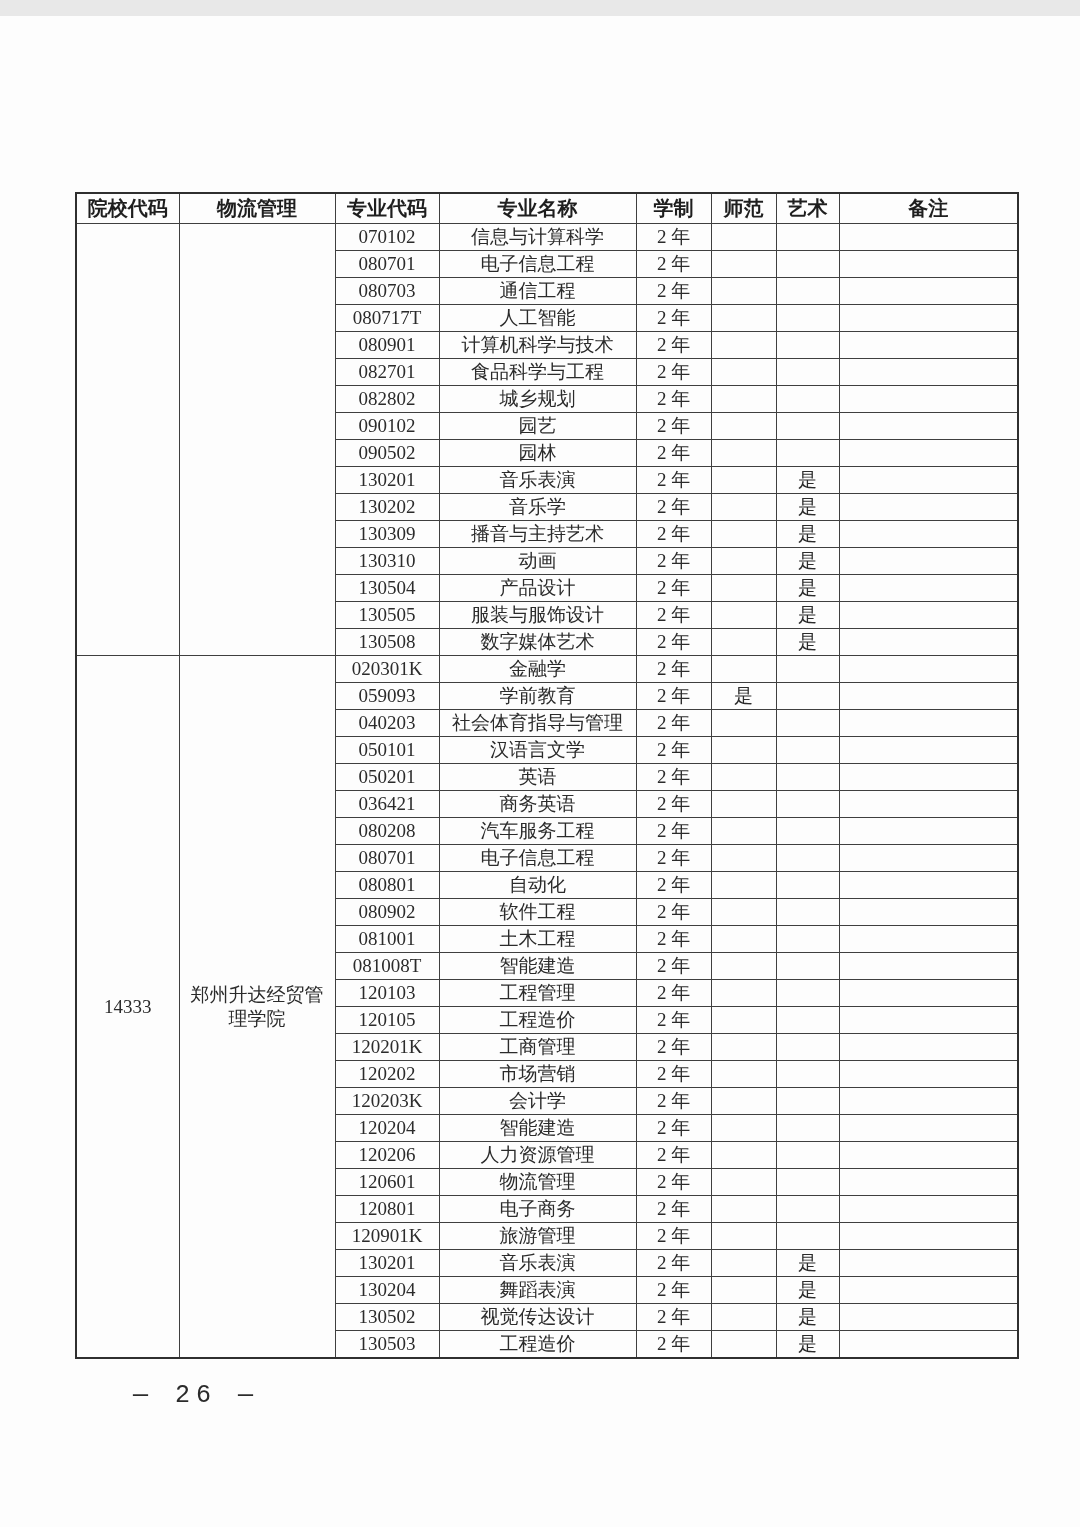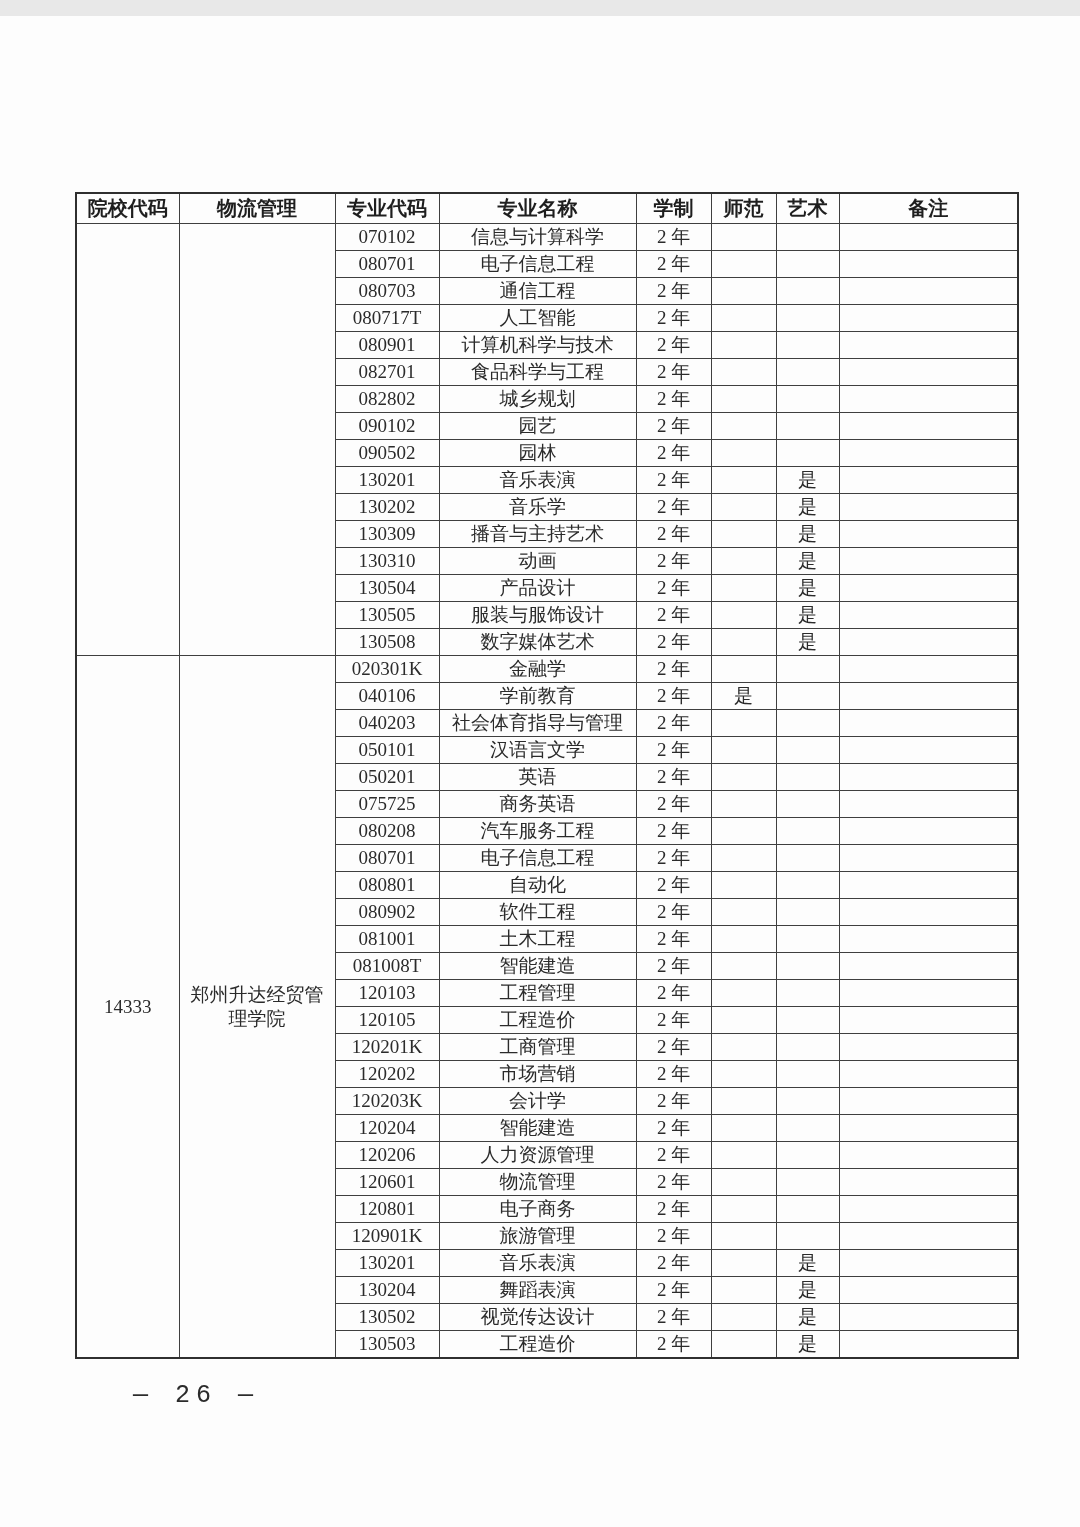--- a/index.html
+++ b/index.html
@@ -225,21 +225,21 @@
           <td class="school-cell" rowspan="26">14333</td>
           <td class="school-cell" rowspan="26">郑州升达经贸管理学院</td>
           <td>020301K</td>
           <td>金融学</td>
           <td>2 年</td>
           <td></td>
           <td></td>
           <td></td>
         </tr>
         <tr>
-          <td>040106</td>
+          <td>059093</td>
           <td>学前教育</td>
           <td>2 年</td>
           <td>是</td>
           <td></td>
           <td></td>
         </tr>
         <tr>
           <td>040203</td>
           <td>社会体育指导与管理</td>
           <td>2 年</td>
@@ -257,21 +257,21 @@
         </tr>
         <tr>
           <td>050201</td>
           <td>英语</td>
           <td>2 年</td>
           <td></td>
           <td></td>
           <td></td>
         </tr>
         <tr>
-          <td>075725</td>
+          <td>036421</td>
           <td>商务英语</td>
           <td>2 年</td>
           <td></td>
           <td></td>
           <td></td>
         </tr>
         <tr>
           <td>080208</td>
           <td>汽车服务工程</td>
           <td>2 年</td>

